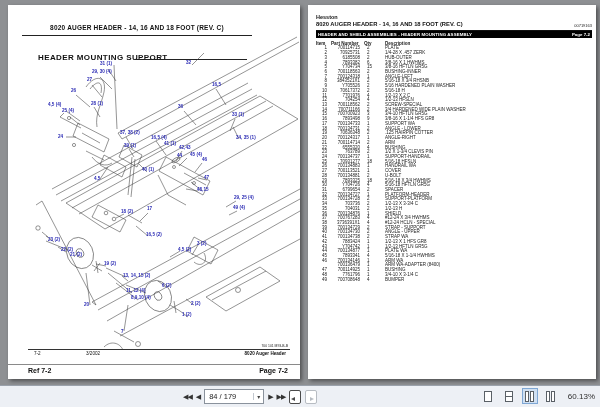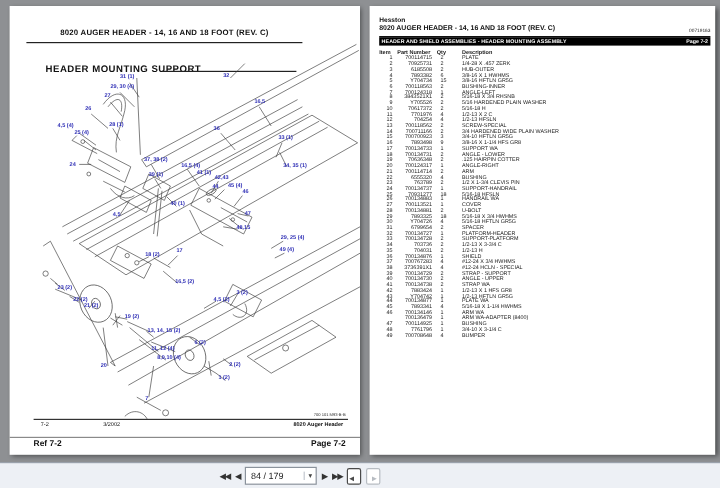--- a/index.html
+++ b/index.html
@@ -534,13 +534,34 @@
     <button class="tbtn"><span>◀</span></button>
     <div class="pagebox">
       <span class="pval">84 / 179</span>
       <span class="caret">▾</span>
     </div>
     <button class="tbtn"><span>▶</span></button>
     <button class="tbtn"><span>▶▶</span></button>
     <span class="viewic"></span>
     <span class="viewic dim"></span>
   </div>
+  <div class="view-cluster">
+    <span class="lay">
+        <span class="r1"></span>
+      </span>
+    <span class="lay">
+        <span class="rc"></span>
+      </span>
+    <span class="lay selected">
+        <span class="two">
+          <span class="rt"></span>
+          <span class="rt"></span>
+        </span>
+      </span>
+    <span class="lay">
+        <span class="two">
+          <span class="rt"></span>
+          <span class="rt"></span>
+        </span>
+      </span>
+    <span class="zoomlabel">60.13%</span>
+  </div>
 </div>
 
 </body></html>

